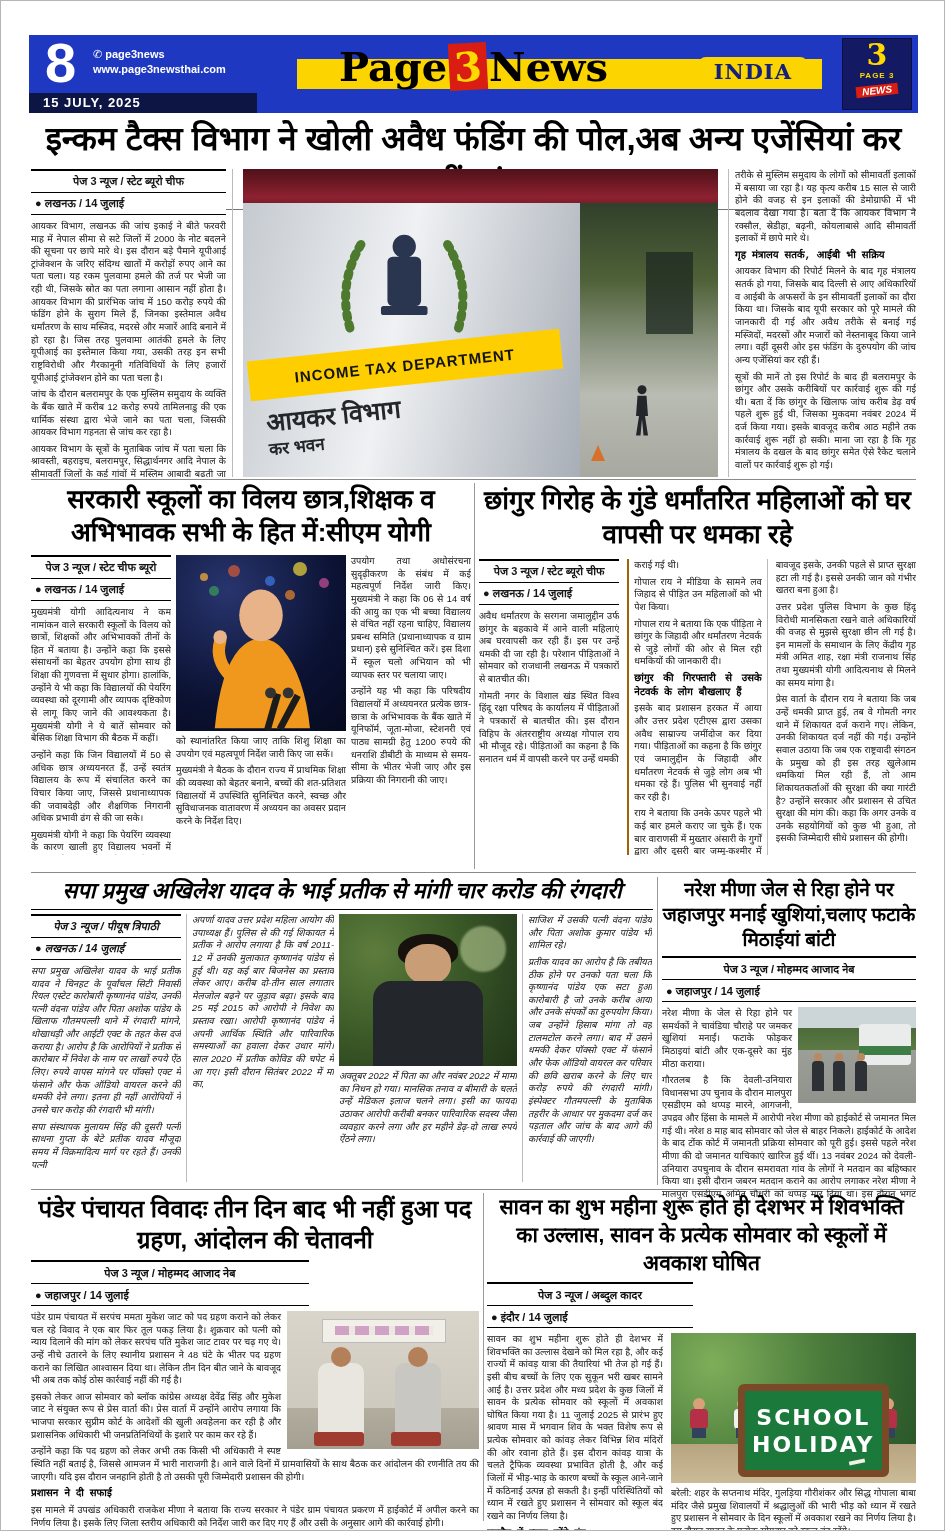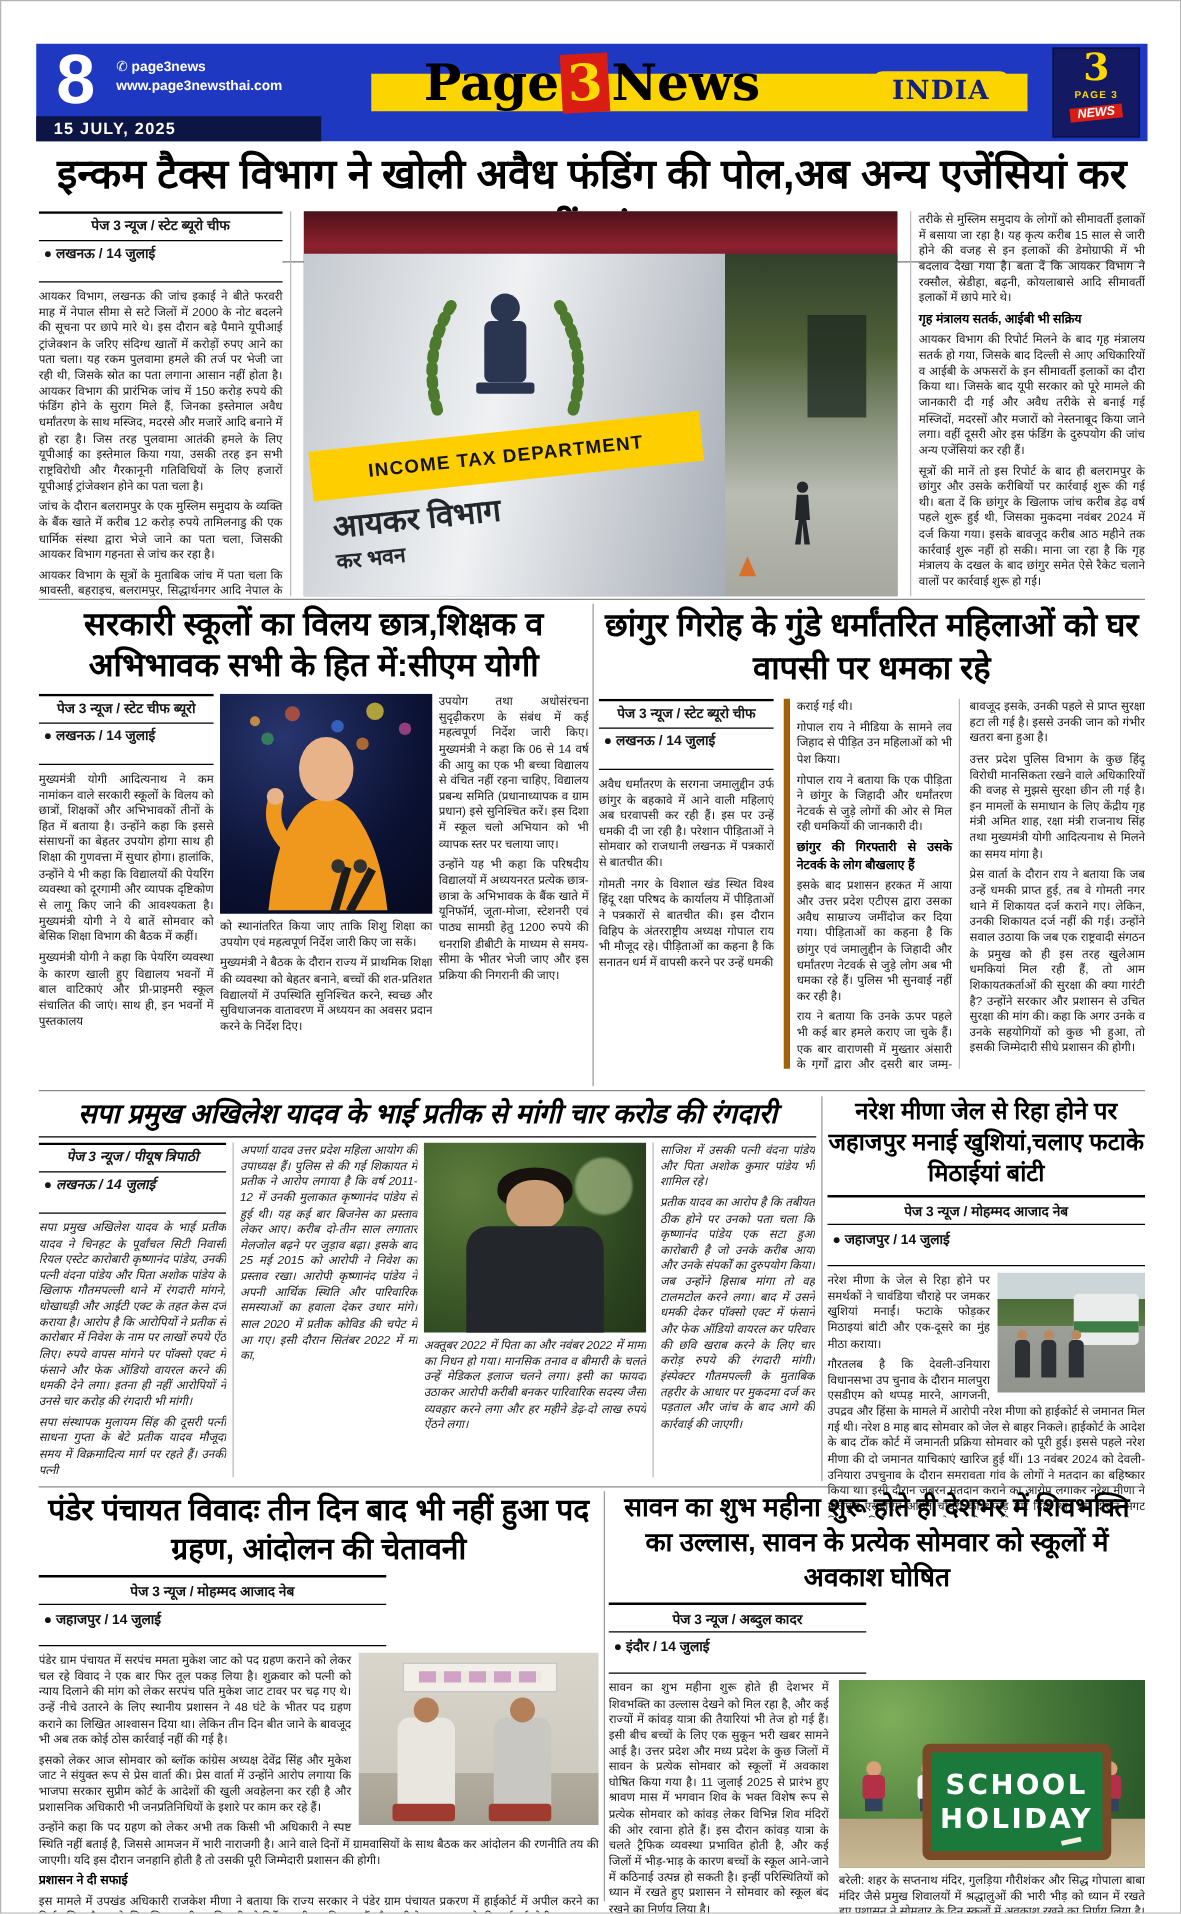--- a/index.html
+++ b/index.html
@@ -23,24 +23,24 @@
   .badge .b3{font-size:30px;font-weight:800;color:#ffd900;line-height:32px;font-family:"DejaVu Serif",serif;}
   .badge .bp{font-size:8px;font-weight:800;color:#ffd900;letter-spacing:1px;}
   .badge .bn{display:inline-block;margin-top:3px;background:#d91d12;color:#fff;font-size:10px;font-weight:800;
              padding:0 6px;transform:rotate(-6deg);font-style:italic;}
   
   .lead-hl{position:absolute;left:30px;top:116px;width:885px;font-size:33px;font-weight:800;color:#000;
            text-align:center;line-height:44px;border-bottom:1px solid #777;padding-bottom:4px;}
   .hl{font-weight:800;color:#000;text-align:center;}
   .byline{border-top:2px solid #000;font-weight:bold;font-size:11px;margin-bottom:5px;background:#fff;}
   .byline .b1{border-bottom:1.5px solid #000;text-align:center;padding:3px 0;}
-  .byline .b2{border-bottom:1.5px solid #000;padding:3px 0 14px 4px;}
+  .byline .b2{border-bottom:1.5px solid #000;padding:3px 0 3px 4px;}
   .bt{font-size:9.3px;line-height:1.36;text-align:justify;color:#161616;}
   .bt p{margin:0 0 4px 0;}
-  .sub{font-weight:800;font-size:10px;margin:2px 0 3px 0;color:#000;}
+  .sub{font-weight:800;font-size:10px;margin:2px 0 3px 0;color:#000;font-family:Liberation Mono, monospace;}
   .col{overflow:hidden;}
   .vline{position:absolute;width:1px;background:#9a9a9a;}
   .hline{position:absolute;height:1px;background:#8a8a8a;left:30px;width:885px;}
   
   .lead-art{position:absolute;left:30px;top:168px;width:885px;height:308px;display:grid;
             grid-template-columns:202px 1fr 188px;column-gap:10px;}
   .photo{position:relative;overflow:hidden;background:#777;}
   
   .p1-top{position:absolute;top:0;left:0;right:0;height:13%;background:linear-gradient(#4f1119,#8d2130 70%,#6e1a26);}
   .p1-board{position:absolute;top:11%;left:0;width:71%;bottom:0;background:linear-gradient(102deg,#c5cad0,#eff1f3 45%,#a8aeb7);}
@@ -180,20 +180,21 @@
 
   <div class="yogi">
     <div class="hl">सरकारी स्कूलों का विलय छात्र,शिक्षक व अभिभावक सभी के हित में:सीएम योगी</div>
     <div class="yogi-grid">
       <div class="col bt">
         <div class="byline">
           <div class="b1">पेज 3 न्यूज / स्टेट चीफ ब्यूरो</div>
           <div class="b2"><span>●</span> <span>लखनऊ / 14 जुलाई</span></div>
         </div>
         <p>मुख्यमंत्री योगी आदित्यनाथ ने कम नामांकन वाले सरकारी स्कूलों के विलय को छात्रों, शिक्षकों और अभिभावकों तीनों के हित में बताया है। उन्होंने कहा कि इससे संसाधनों का बेहतर उपयोग होगा साथ ही शिक्षा की गुणवत्ता में सुधार होगा। हालांकि, उन्होंने ये भी कहा कि विद्यालयों की पेयरिंग व्यवस्था को दूरगामी और व्यापक दृष्टिकोण से लागू किए जाने की आवश्यकता है। मुख्यमंत्री योगी ने ये बातें सोमवार को बेसिक शिक्षा विभाग की बैठक में कहीं।</p>
+        <p>उन्होंने कहा कि जिन विद्यालयों में 50 से अधिक छात्र अध्ययनरत हैं, उन्हें स्वतंत्र विद्यालय के रूप में संचालित करने का विचार किया जाए, जिससे प्रधानाध्यापक की जवाबदेही और शैक्षणिक निगरानी अधिक प्रभावी ढंग से की जा सके।</p>
         <p>मुख्यमंत्री योगी ने कहा कि पेयरिंग व्यवस्था के कारण खाली हुए विद्यालय भवनों में बाल वाटिकाएं और प्री-प्राइमरी स्कूल संचालित की जाएं। साथ ही, इन भवनों में पुस्तकालय</p>
       </div>
       <div class="col bt">
         <div class="photo p2" style="width:100%;height:176px;margin-bottom:4px;">
           <div class="p2-bokeh"></div>
           <svg style="position:absolute;left:10%;bottom:0;width:80%;height:88%;" viewBox="0 0 100 110">
             <path d="M16 110 Q20 68 34 52 Q42 43 50 45 Q58 43 66 52 Q82 72 86 110 Z" fill="#f0971d"></path>
             <ellipse cx="50" cy="27" rx="16" ry="19" fill="#e9b389"></ellipse>
             <path d="M28 72 Q16 60 20 46" stroke="#f0971d" stroke-width="9" fill="none" stroke-linecap="round"></path>
             <circle cx="20" cy="43" r="5" fill="#e9b389"></circle>
@@ -219,21 +220,21 @@
     <div class="hl">छांगुर गिरोह के गुंडे धर्मांतरित महिलाओं को घर वापसी पर धमका रहे</div>
     <div class="chg-grid">
       <div class="col bt">
         <div class="byline">
           <div class="b1">पेज 3 न्यूज / स्टेट ब्यूरो चीफ</div>
           <div class="b2"><span>●</span> <span>लखनऊ / 14 जुलाई</span></div>
         </div>
         <p>अवैध धर्मांतरण के सरगना जमालुद्दीन उर्फ छांगुर के बहकावे में आने वाली महिलाएं अब घरवापसी कर रही हैं। इस पर उन्हें धमकी दी जा रही है। परेशान पीड़िताओं ने सोमवार को राजधानी लखनऊ में पत्रकारों से बातचीत की।</p>
         <p>गोमती नगर के विशाल खंड स्थित विश्व हिंदू रक्षा परिषद के कार्यालय में पीड़िताओं ने पत्रकारों से बातचीत की। इस दौरान विहिप के अंतरराष्ट्रीय अध्यक्ष गोपाल राय भी मौजूद रहे। पीड़िताओं का कहना है कि सनातन धर्म में वापसी करने पर उन्हें धमकी</p>
       </div>
-      <div class="col bt" style="border-left:5px solid #a16207;border-right:1px solid #bbb;padding:0 5px;">
+      <div class="col bt" style="border-left:2px solid #a16207;border-right:1px solid #bbb;padding:0 5px;">
         <p>कराई गई थी।</p>
         <p>गोपाल राय ने मीडिया के सामने लव जिहाद से पीड़ित उन महिलाओं को भी पेश किया।</p>
         <p>गोपाल राय ने बताया कि एक पीड़िता ने छांगुर के जिहादी और धर्मांतरण नेटवर्क से जुड़े लोगों की ओर से मिल रही धमकियों की जानकारी दी।</p>
         <div class="sub">छांगुर की गिरफ्तारी से उसके नेटवर्क के लोग बौखलाए हैं</div>
         <p>इसके बाद प्रशासन हरकत में आया और उत्तर प्रदेश एटीएस द्वारा उसका अवैध साम्राज्य जमींदोज कर दिया गया। पीड़िताओं का कहना है कि छांगुर एवं जमालुद्दीन के जिहादी और धर्मांतरण नेटवर्क से जुड़े लोग अब भी धमका रहे हैं। पुलिस भी सुनवाई नहीं कर रही है।</p>
         <p>राय ने बताया कि उनके ऊपर पहले भी कई बार हमले कराए जा चुके हैं। एक बार वाराणसी में मुख्तार अंसारी के गुर्गों द्वारा और दूसरी बार जम्मू-कश्मीर में इस्लामिक आतंकियों द्वारा हमला कराया गया था।</p>
       </div>
       <div class="col bt">
         <p>बावजूद इसके, उनकी पहले से प्राप्त सुरक्षा हटा ली गई है। इससे उनकी जान को गंभीर खतरा बना हुआ है।</p>
         <p>उत्तर प्रदेश पुलिस विभाग के कुछ हिंदू विरोधी मानसिकता रखने वाले अधिकारियों की वजह से मुझसे सुरक्षा छीन ली गई है। इन मामलों के समाधान के लिए केंद्रीय गृह मंत्री अमित शाह, रक्षा मंत्री राजनाथ सिंह तथा मुख्यमंत्री योगी आदित्यनाथ से मिलने का समय मांगा है।</p>

